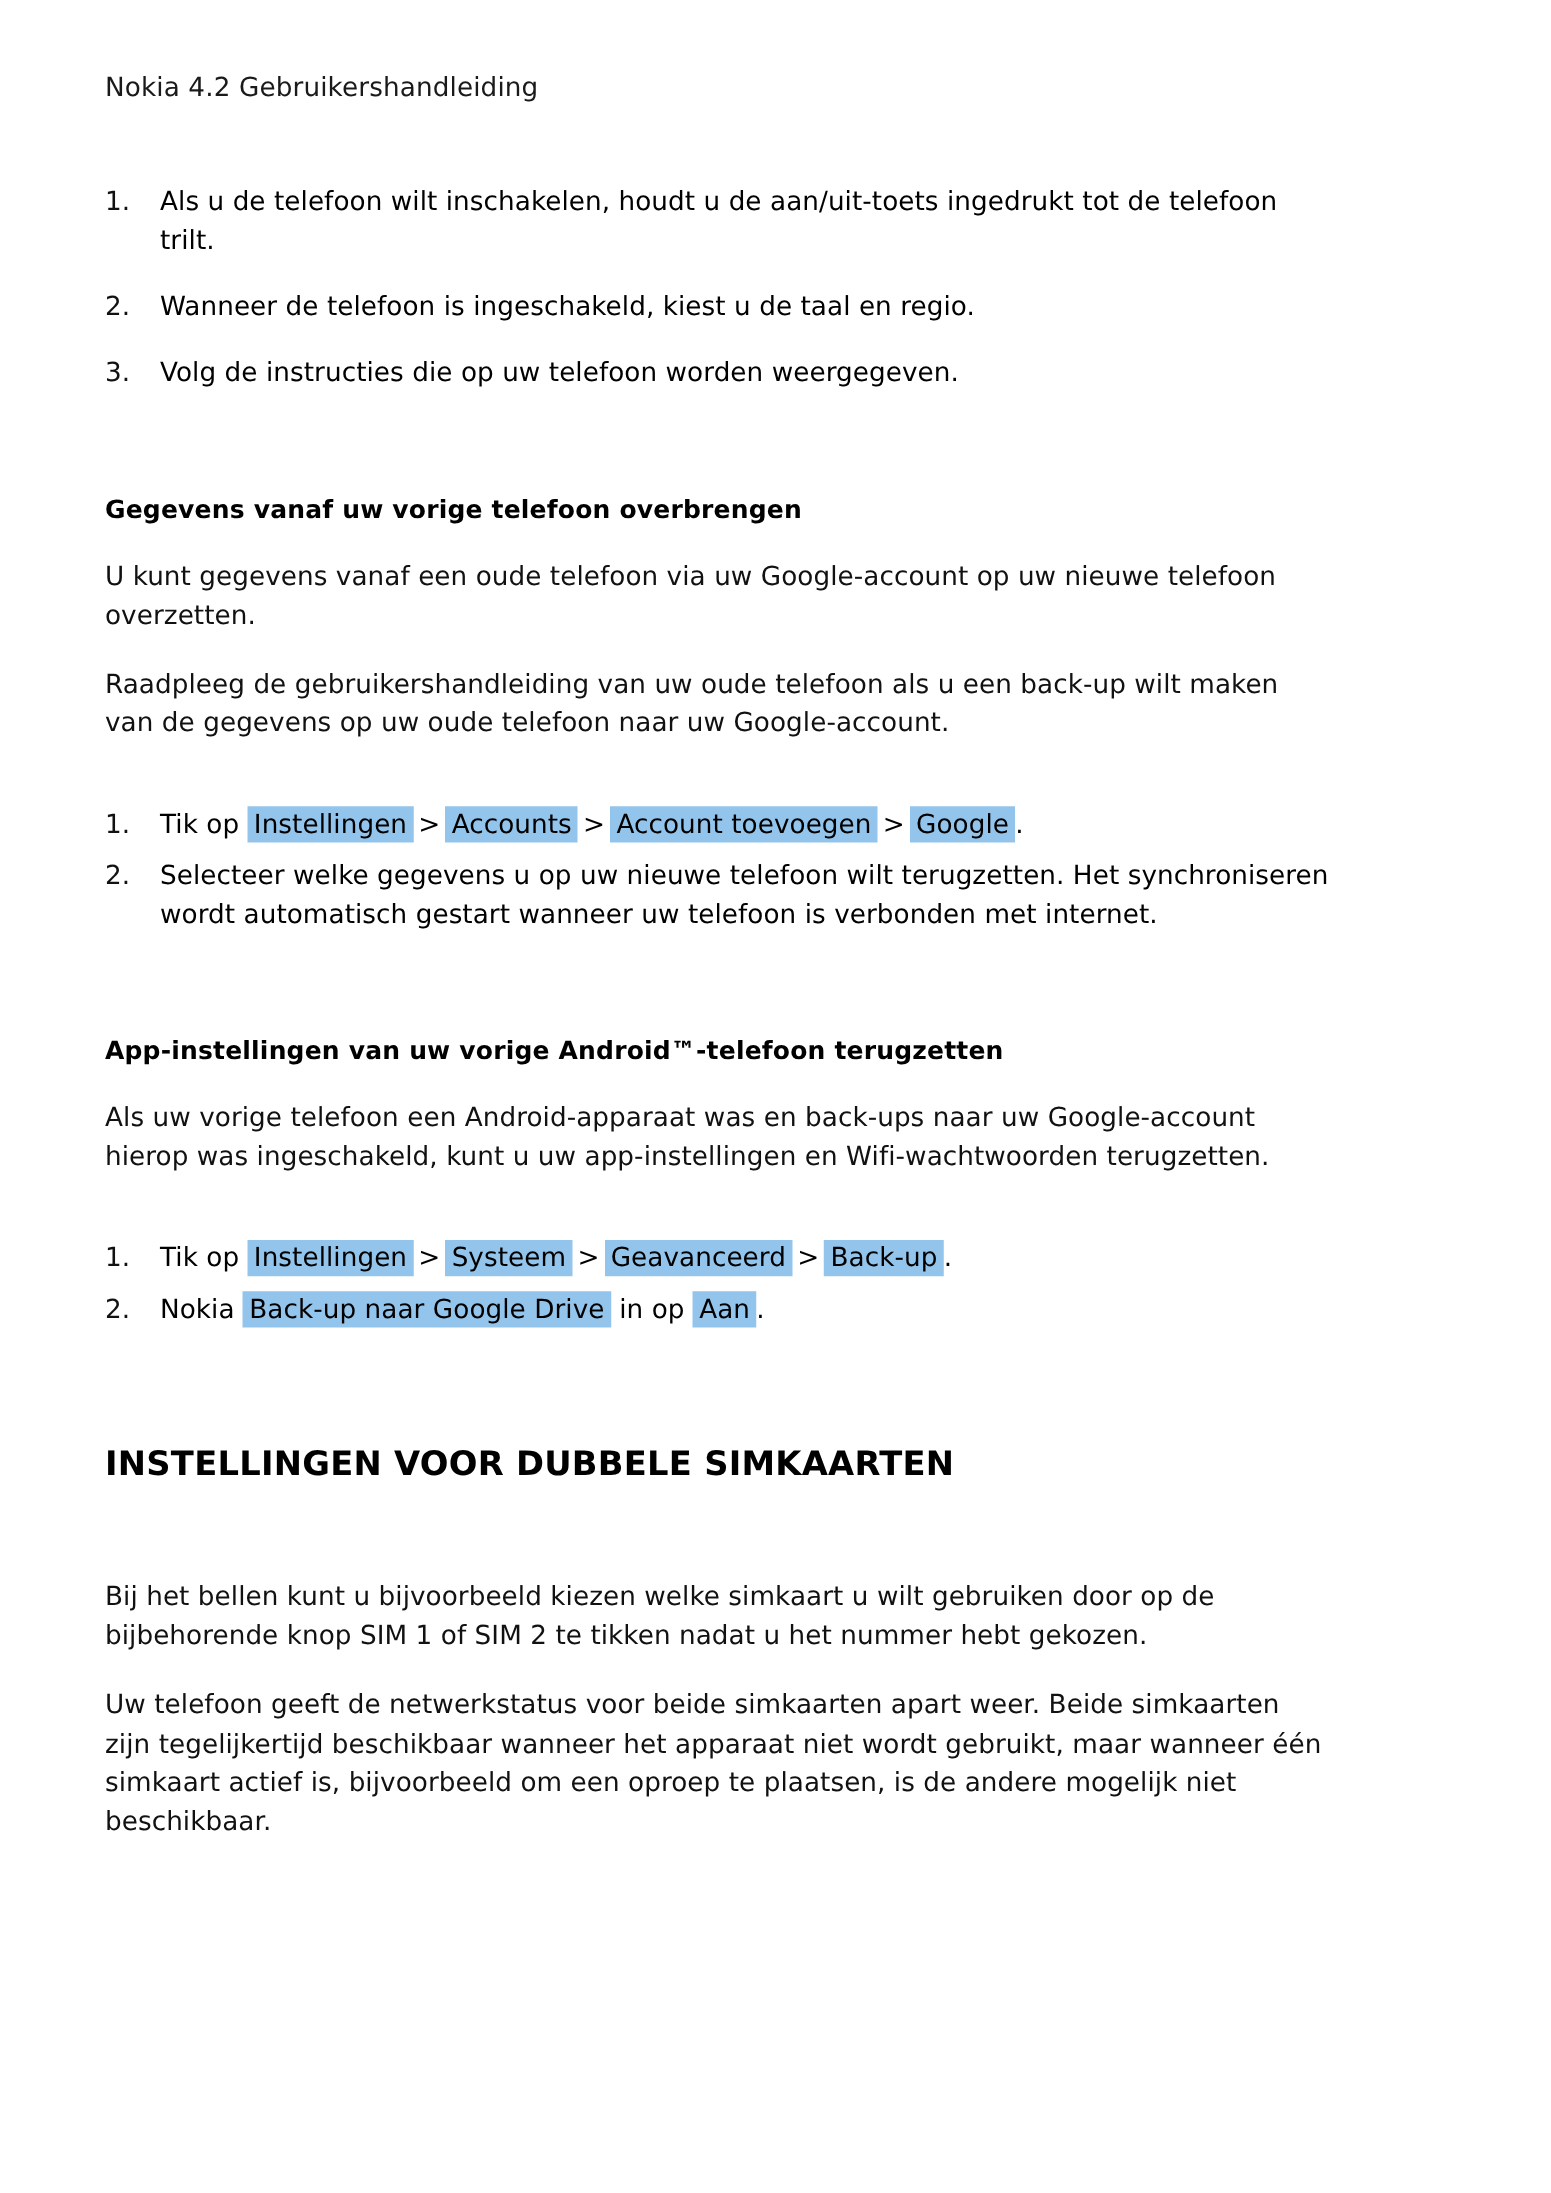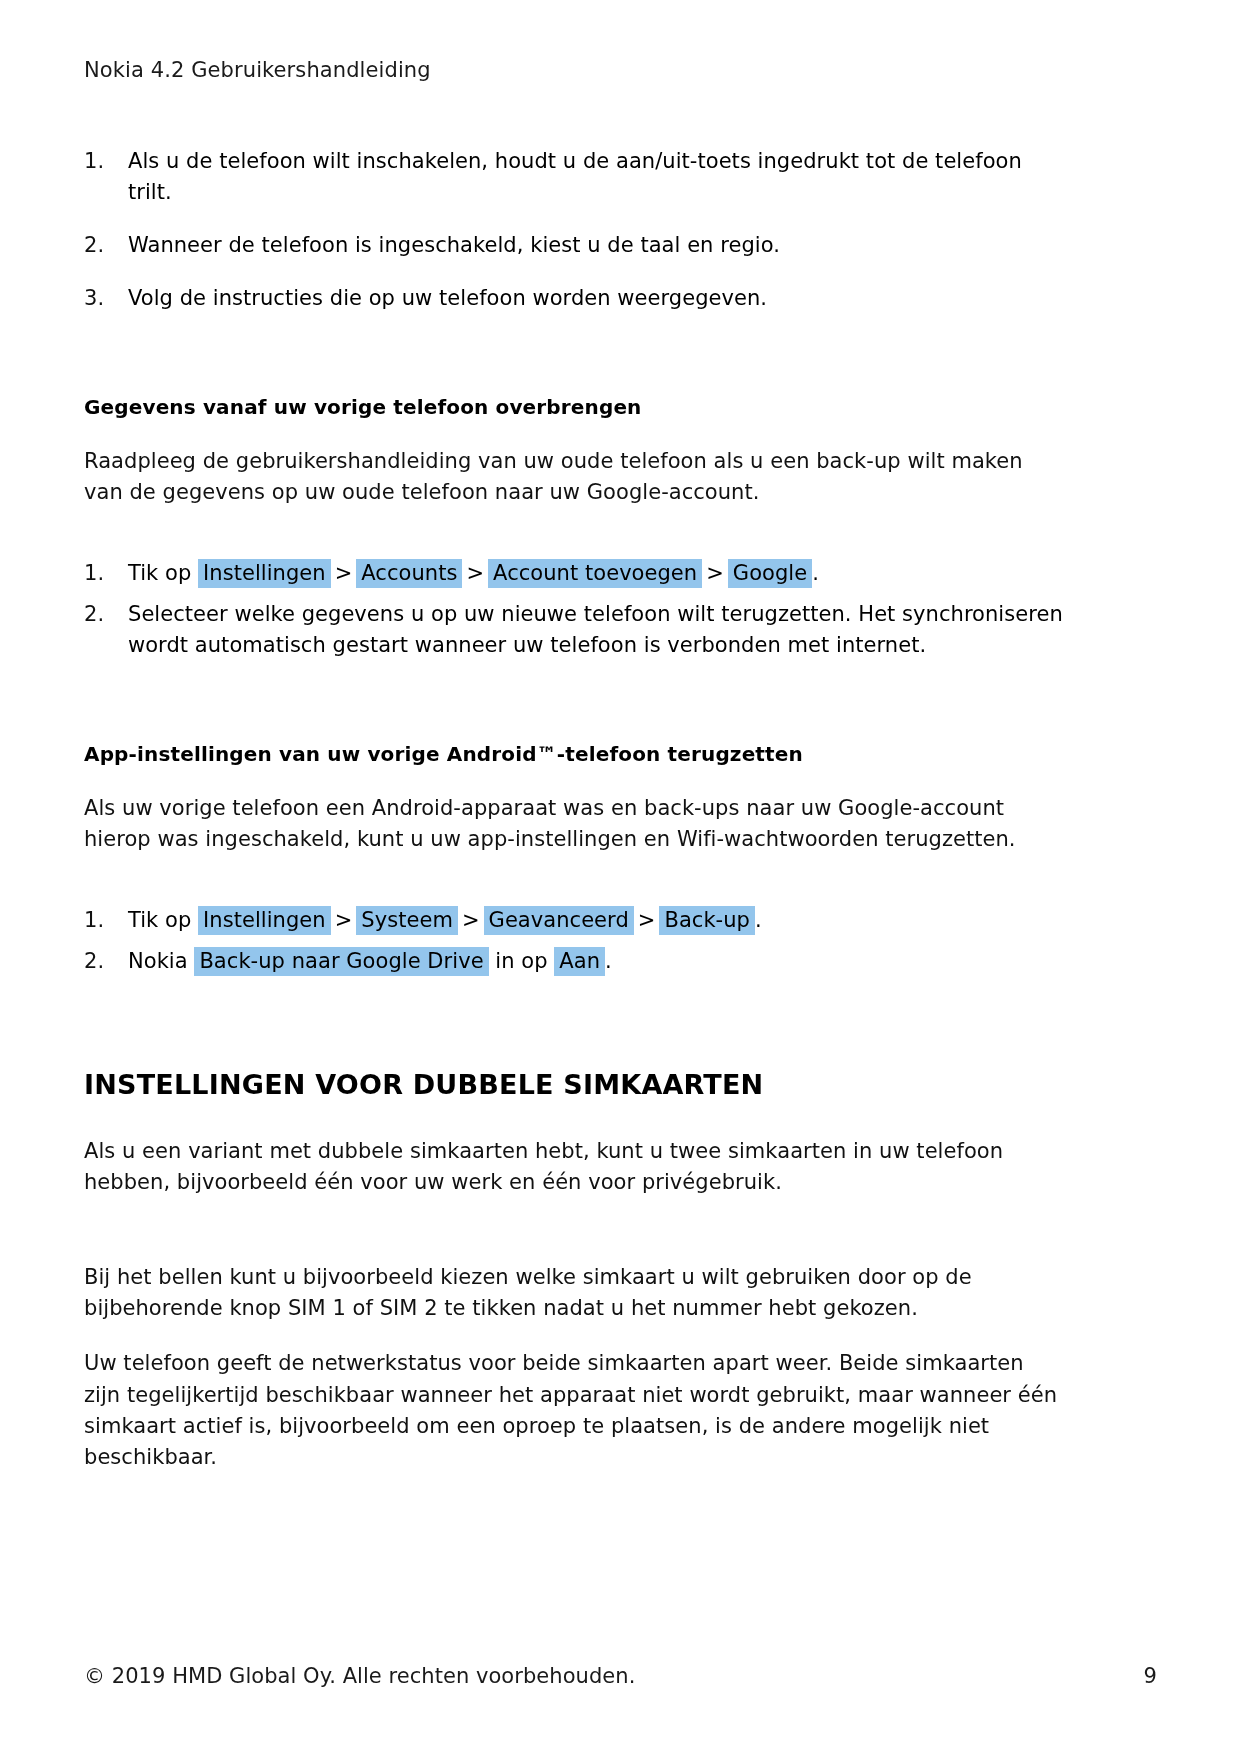--- a/index.html
+++ b/index.html
@@ -117,20 +117,21 @@
   <ol class="num-list">
     <li>Als u de telefoon wilt inschakelen, houdt u de aan/uit-toets ingedrukt tot de telefoon trilt.</li>
     <li>Wanneer de telefoon is ingeschakeld, kiest u de taal en regio.</li>
     <li>Volg de instructies die op uw telefoon worden weergegeven.</li>
   </ol>
 
   <div class="gap-lg"></div>
 
   <h2 class="section-title">Gegevens vanaf uw vorige telefoon overbrengen</h2>
 
+  <p class="body-text">U kunt gegevens vanaf een oude telefoon via uw Google-account op uw nieuwe telefoon overzetten.</p>
   <p class="body-text">Raadpleeg de gebruikershandleiding van uw oude telefoon als u een back-up wilt maken van de gegevens op uw oude telefoon naar uw Google-account.</p>
 
   <div class="gap-sm"></div>
 
   <ol class="num-list tight">
     <li><span>Tik op</span> <span class="hl">Instellingen</span><span class="sep">&gt;</span><span class="hl">Accounts</span><span class="sep">&gt;</span><span class="hl">Account toevoegen</span><span class="sep">&gt;</span><span class="hl">Google</span><span>.</span></li>
     <li>Selecteer welke gegevens u op uw nieuwe telefoon wilt terugzetten. Het synchroniseren wordt automatisch gestart wanneer uw telefoon is verbonden met internet.</li>
   </ol>
 
   <div class="gap-lg"></div>
@@ -143,26 +144,21 @@
 
   <ol class="num-list tight">
     <li><span>Tik op</span> <span class="hl">Instellingen</span><span class="sep">&gt;</span><span class="hl">Systeem</span><span class="sep">&gt;</span><span class="hl">Geavanceerd</span><span class="sep">&gt;</span><span class="hl">Back-up</span><span>.</span></li>
     <li><span>Nokia</span> <span class="hl">Back-up naar Google Drive</span> <span>in op</span> <span class="hl">Aan</span><span>.</span></li>
   </ol>
 
   <div class="gap-xl"></div>
 
   <h1 class="chapter-title">INSTELLINGEN VOOR DUBBELE SIMKAARTEN</h1>
 
-  <p class="body-text">Als u een variant met dubbele simkaarten hebt, kunt u twee simkaarten in uw telefoon hebben, bijvoorbeeld één voor uw werk en één voor privégebruik.</p>
 
   <div class="gap-md"></div>
 
 
   <p class="body-text">Bij het bellen kunt u bijvoorbeeld kiezen welke simkaart u wilt gebruiken door op de bijbehorende knop SIM 1 of SIM 2 te tikken nadat u het nummer hebt gekozen.</p>
   <p class="body-text">Uw telefoon geeft de netwerkstatus voor beide simkaarten apart weer. Beide simkaarten zijn tegelijkertijd beschikbaar wanneer het apparaat niet wordt gebruikt, maar wanneer één simkaart actief is, bijvoorbeeld om een oproep te plaatsen, is de andere mogelijk niet beschikbaar.</p>
 
-  <div class="footer">
-    <span>© 2019 HMD Global Oy. Alle rechten voorbehouden.</span>
-    <span class="footer-page">9</span>
-  </div>
 
 </div>
 
 </body></html>

